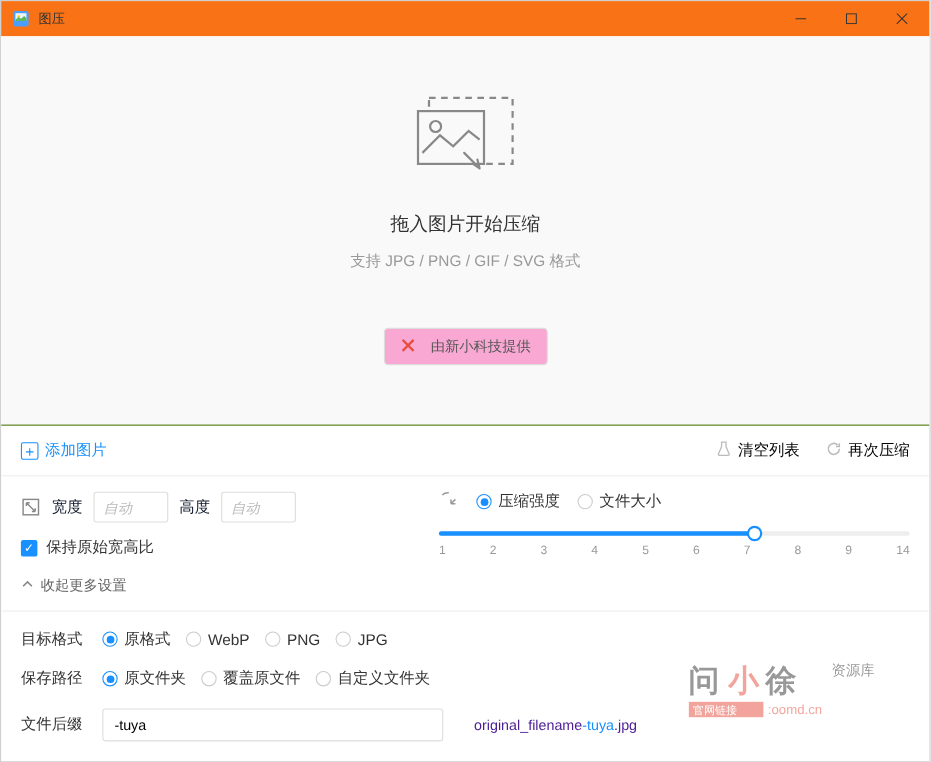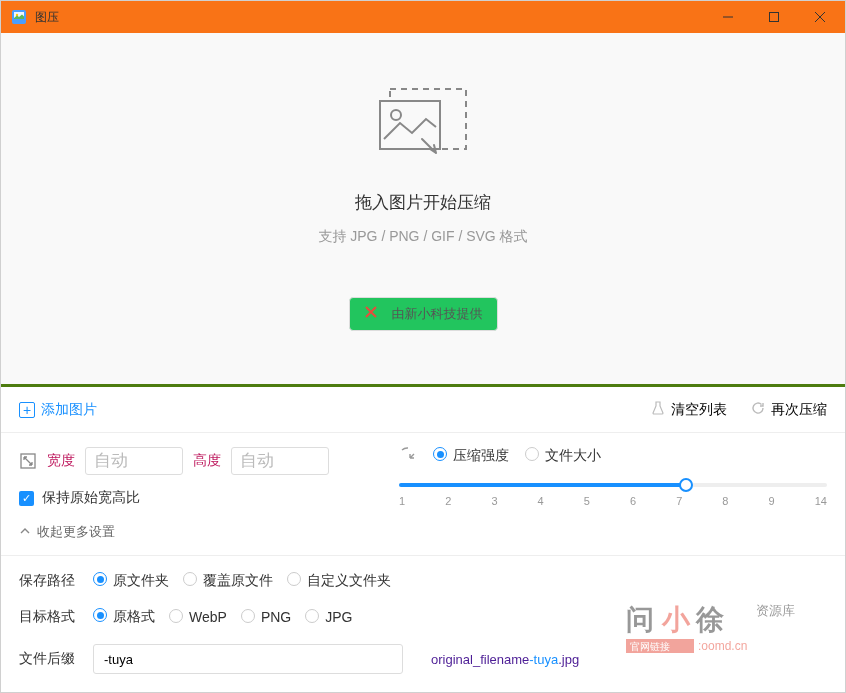--- a/index.html
+++ b/index.html
@@ -5,51 +5,51 @@
     * { margin: 0; padding: 0; box-sizing: border-box; font-family: "Microsoft YaHei", -apple-system, sans-serif; }
     body { width: 846px; height: 693px; background: #fff; border: 1px solid #d0d0d0; overflow: hidden; }
     
     .titlebar { height: 32px; display: flex; align-items: center; padding: 0 2px 0 10px; background: #f97316; }
     .titlebar .app-icon { width: 16px; height: 16px; margin-right: 8px; }
     .titlebar .title { font-size: 12px; color: #333; flex: 1; }
     .titlebar .win-controls { display: flex; }
     .titlebar .win-btn { width: 46px; height: 32px; display: flex; align-items: center; justify-content: center; cursor: pointer; }
     .titlebar .win-btn svg { width: 10px; height: 10px; }
     
-    .dropzone { height: 354px; background: #f9f9f9; display: flex; flex-direction: column; align-items: center; justify-content: center; border-bottom: 3px solid #4d7c0f; }
+    .dropzone { height: 354px; background: #f9f9f9; display: flex; flex-direction: column; align-items: center; justify-content: center; border-bottom: 1px solid #4d7c0f; }
     .drop-icon { margin-bottom: 24px; }
     .drop-title { font-size: 17px; color: #333; margin-bottom: 14px; }
     .drop-sub { font-size: 14px; color: #999; margin-bottom: 51px; }
-    .provider-btn { border: 1px solid #ddd; background: #22c55e; padding: 7px 14px; border-radius: 4px; font-size: 13px; color: #555; display: flex; align-items: center; gap: 14px; cursor: pointer; }
+    .provider-btn { border: 1px solid #ddd; background: #f9a8d4; padding: 7px 14px; border-radius: 4px; font-size: 13px; color: #555; display: flex; align-items: center; gap: 14px; cursor: pointer; }
     
     .toolbar { height: 46px; display: flex; align-items: center; padding: 0 18px; border-bottom: 1px solid #eee; }
     .add-btn { display: flex; align-items: center; gap: 6px; color: #1890ff; font-size: 14px; cursor: pointer; }
     .add-btn .plus-icon { width: 16px; height: 16px; border: 1.5px solid #1890ff; border-radius: 2px; display: flex; align-items: center; justify-content: center; font-size: 14px; line-height: 1; }
     .spacer { flex: 1; }
     .tool-btn { display: flex; align-items: center; gap: 6px; color: #000000; font-size: 14px; cursor: pointer; margin-left: 24px; }
     
     .settings { padding: 14px 18px 0; }
     .row1 { display: flex; align-items: flex-start; }
     .size-controls { display: flex; flex-direction: column; gap: 14px; width: 350px; }
     .size-inputs { display: flex; align-items: center; gap: 10px; }
     .dim-icon { width: 18px; height: 18px; }
-    .size-label { font-size: 14px; color: #be185d; }
-    .size-input { width: 98px; height: 28px; border: 1px solid #ddd; border-radius: 3px; padding: 0 8px; font-size: 17px; }
+    .size-label { font-size: 14px; color: #0f172a; }
+    .size-input { width: 68px; height: 28px; border: 1px solid #ddd; border-radius: 3px; padding: 0 8px; font-size: 13px; font-style: italic; }
     .size-input::placeholder { color: #bbb; }
     .checkbox-row { display: flex; align-items: center; gap: 8px; font-size: 14px; color: #333; }
     .checkbox { width: 15px; height: 15px; background: #1890ff; border-radius: 2px; display: flex; align-items: center; justify-content: center; color: #fff; font-size: 11px; }
     
     .slider-area { flex: 1; padding-left: 30px; }
     .slider-header { display: flex; align-items: center; gap: 16px; margin-bottom: 18px; }
     .arrow-icon { width: 18px; height: 18px; color: #999; }
     .radio { width: 14px; height: 14px; border: 1px solid #ccc; border-radius: 50%; display: flex; align-items: center; justify-content: center; }
     .radio.checked { border-color: #1890ff; }
     .radio.checked::after { content: ''; width: 7px; height: 7px; background: #1890ff; border-radius: 50%; }
     .radio-label { font-size: 14px; color: #333; }
-    .radio-group { display: flex; gap: 6px; cursor: pointer; }
+    .radio-group { display: flex; align-items: center; gap: 6px; cursor: pointer; }
     .slider-track { position: relative; height: 4px; background: #eee; border-radius: 2px; margin-bottom: 8px; }
     .slider-fill { position: absolute; height: 100%; background: #1890ff; border-radius: 2px; width: 67%; }
     .slider-thumb { position: absolute; width: 14px; height: 14px; background: #fff; border: 2px solid #1890ff; border-radius: 50%; top: 50%; transform: translate(-50%, -50%); left: 67%; cursor: pointer; }
     .slider-ticks { display: flex; justify-content: space-between; font-size: 11px; color: #999; }
     
     .collapse-row { text-align: center; padding: 16px 0 14px; font-size: 13px; color: #666; cursor: pointer; display: flex; align-items: center; justify-content: flex-start; gap: 6px; }
     
     .divider { height: 1px; background: #eee; }
     
     .format-section { padding: 16px 18px 0; }
@@ -191,52 +191,52 @@
           <path d="M2 8 L6 4 L10 8" fill="none" stroke="#888" stroke-width="1.4"></path>
         </svg></span>
     <span>收起更多设置</span>
   </div>
 </div>
 
 <div class="divider"></div>
 
 <div class="format-section">
   <div class="format-row">
+    <span class="row-label">目标格式</span>
+    <div class="radio-group">
+        <span class="radio checked"></span>
+        <span class="radio-label">原格式</span>
+      </div>
+    <div class="radio-group">
+        <span class="radio"></span>
+        <span class="radio-label">WebP</span>
+      </div>
+    <div class="radio-group">
+        <span class="radio"></span>
+        <span class="radio-label">PNG</span>
+      </div>
+    <div class="radio-group">
+        <span class="radio"></span>
+        <span class="radio-label">JPG</span>
+      </div>
+  </div>
+
+  <div class="format-row">
     <span class="row-label">保存路径</span>
     <div class="radio-group">
         <span class="radio checked"></span>
         <span class="radio-label">原文件夹</span>
       </div>
     <div class="radio-group">
         <span class="radio"></span>
         <span class="radio-label">覆盖原文件</span>
       </div>
     <div class="radio-group">
         <span class="radio"></span>
         <span class="radio-label">自定义文件夹</span>
-      </div>
-  </div>
-
-  <div class="format-row">
-    <span class="row-label">目标格式</span>
-    <div class="radio-group">
-        <span class="radio checked"></span>
-        <span class="radio-label">原格式</span>
-      </div>
-    <div class="radio-group">
-        <span class="radio"></span>
-        <span class="radio-label">WebP</span>
-      </div>
-    <div class="radio-group">
-        <span class="radio"></span>
-        <span class="radio-label">PNG</span>
-      </div>
-    <div class="radio-group">
-        <span class="radio"></span>
-        <span class="radio-label">JPG</span>
       </div>
   </div>
 
   <div class="format-row">
     <span class="row-label">文件后缀</span>
     <input class="suffix-input" value="-tuya" style="">
     <span class="suffix-preview"><span class="orig">original_filename</span><span>-tuya</span><span class="orig">.jpg</span></span>
   </div>
 </div>
 

